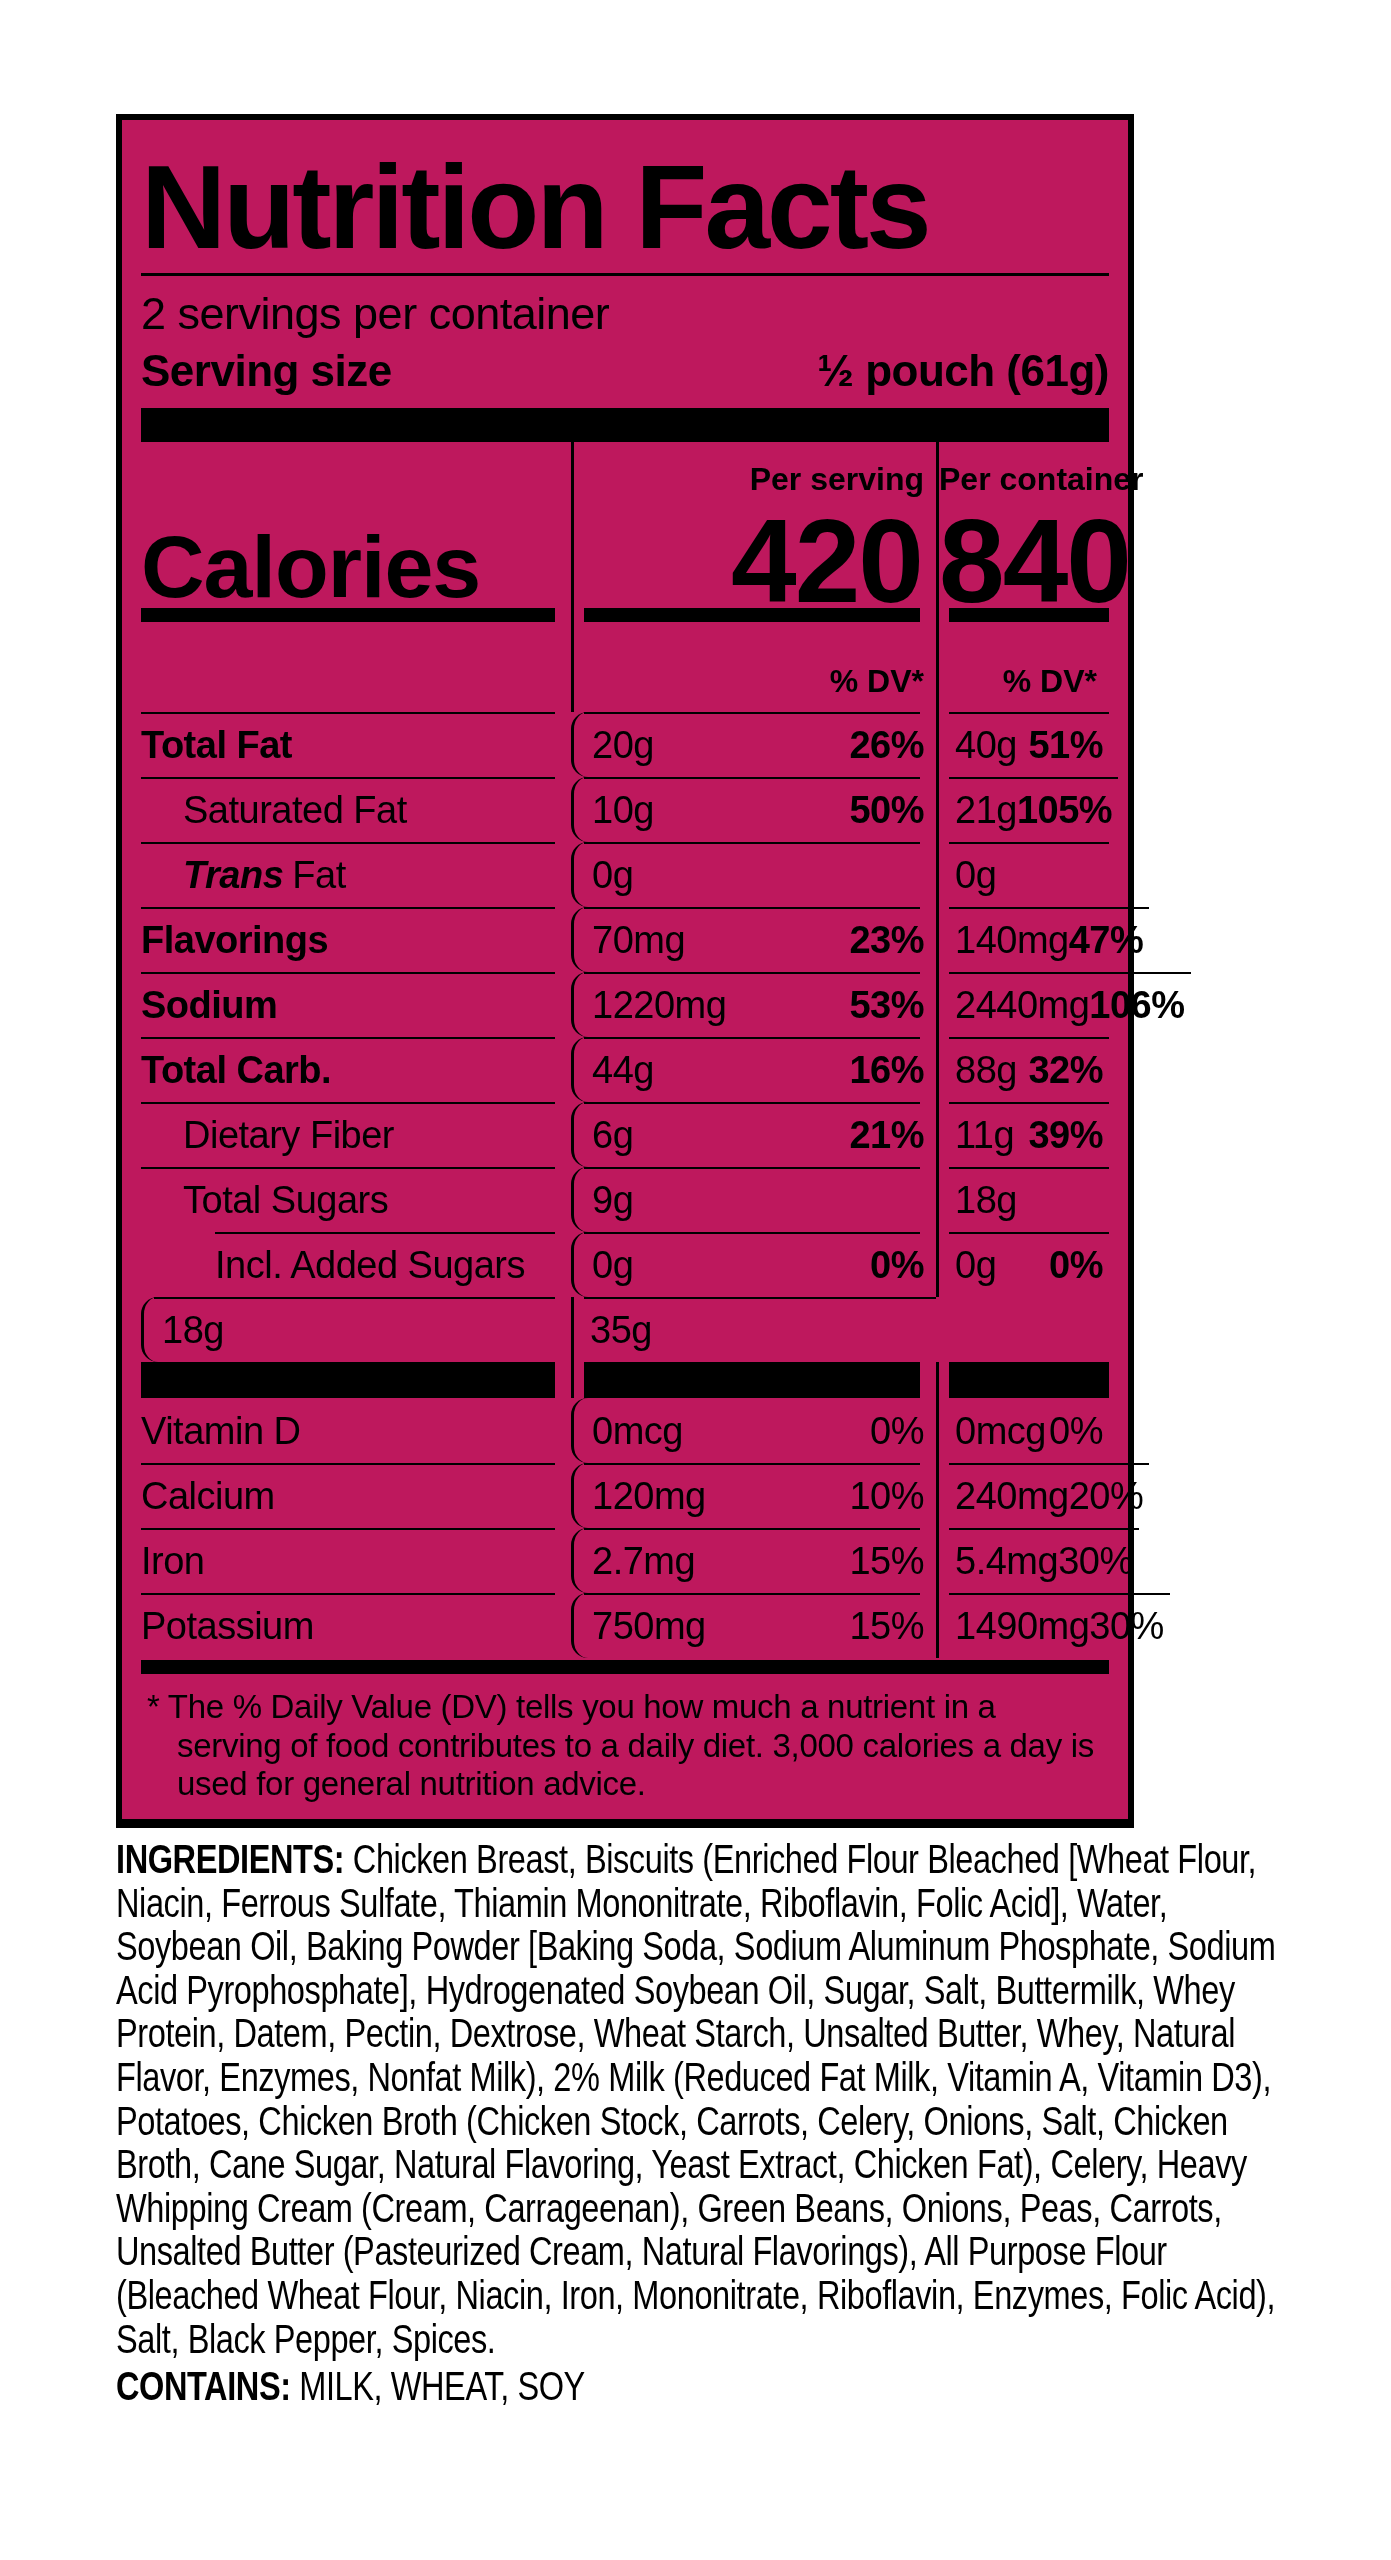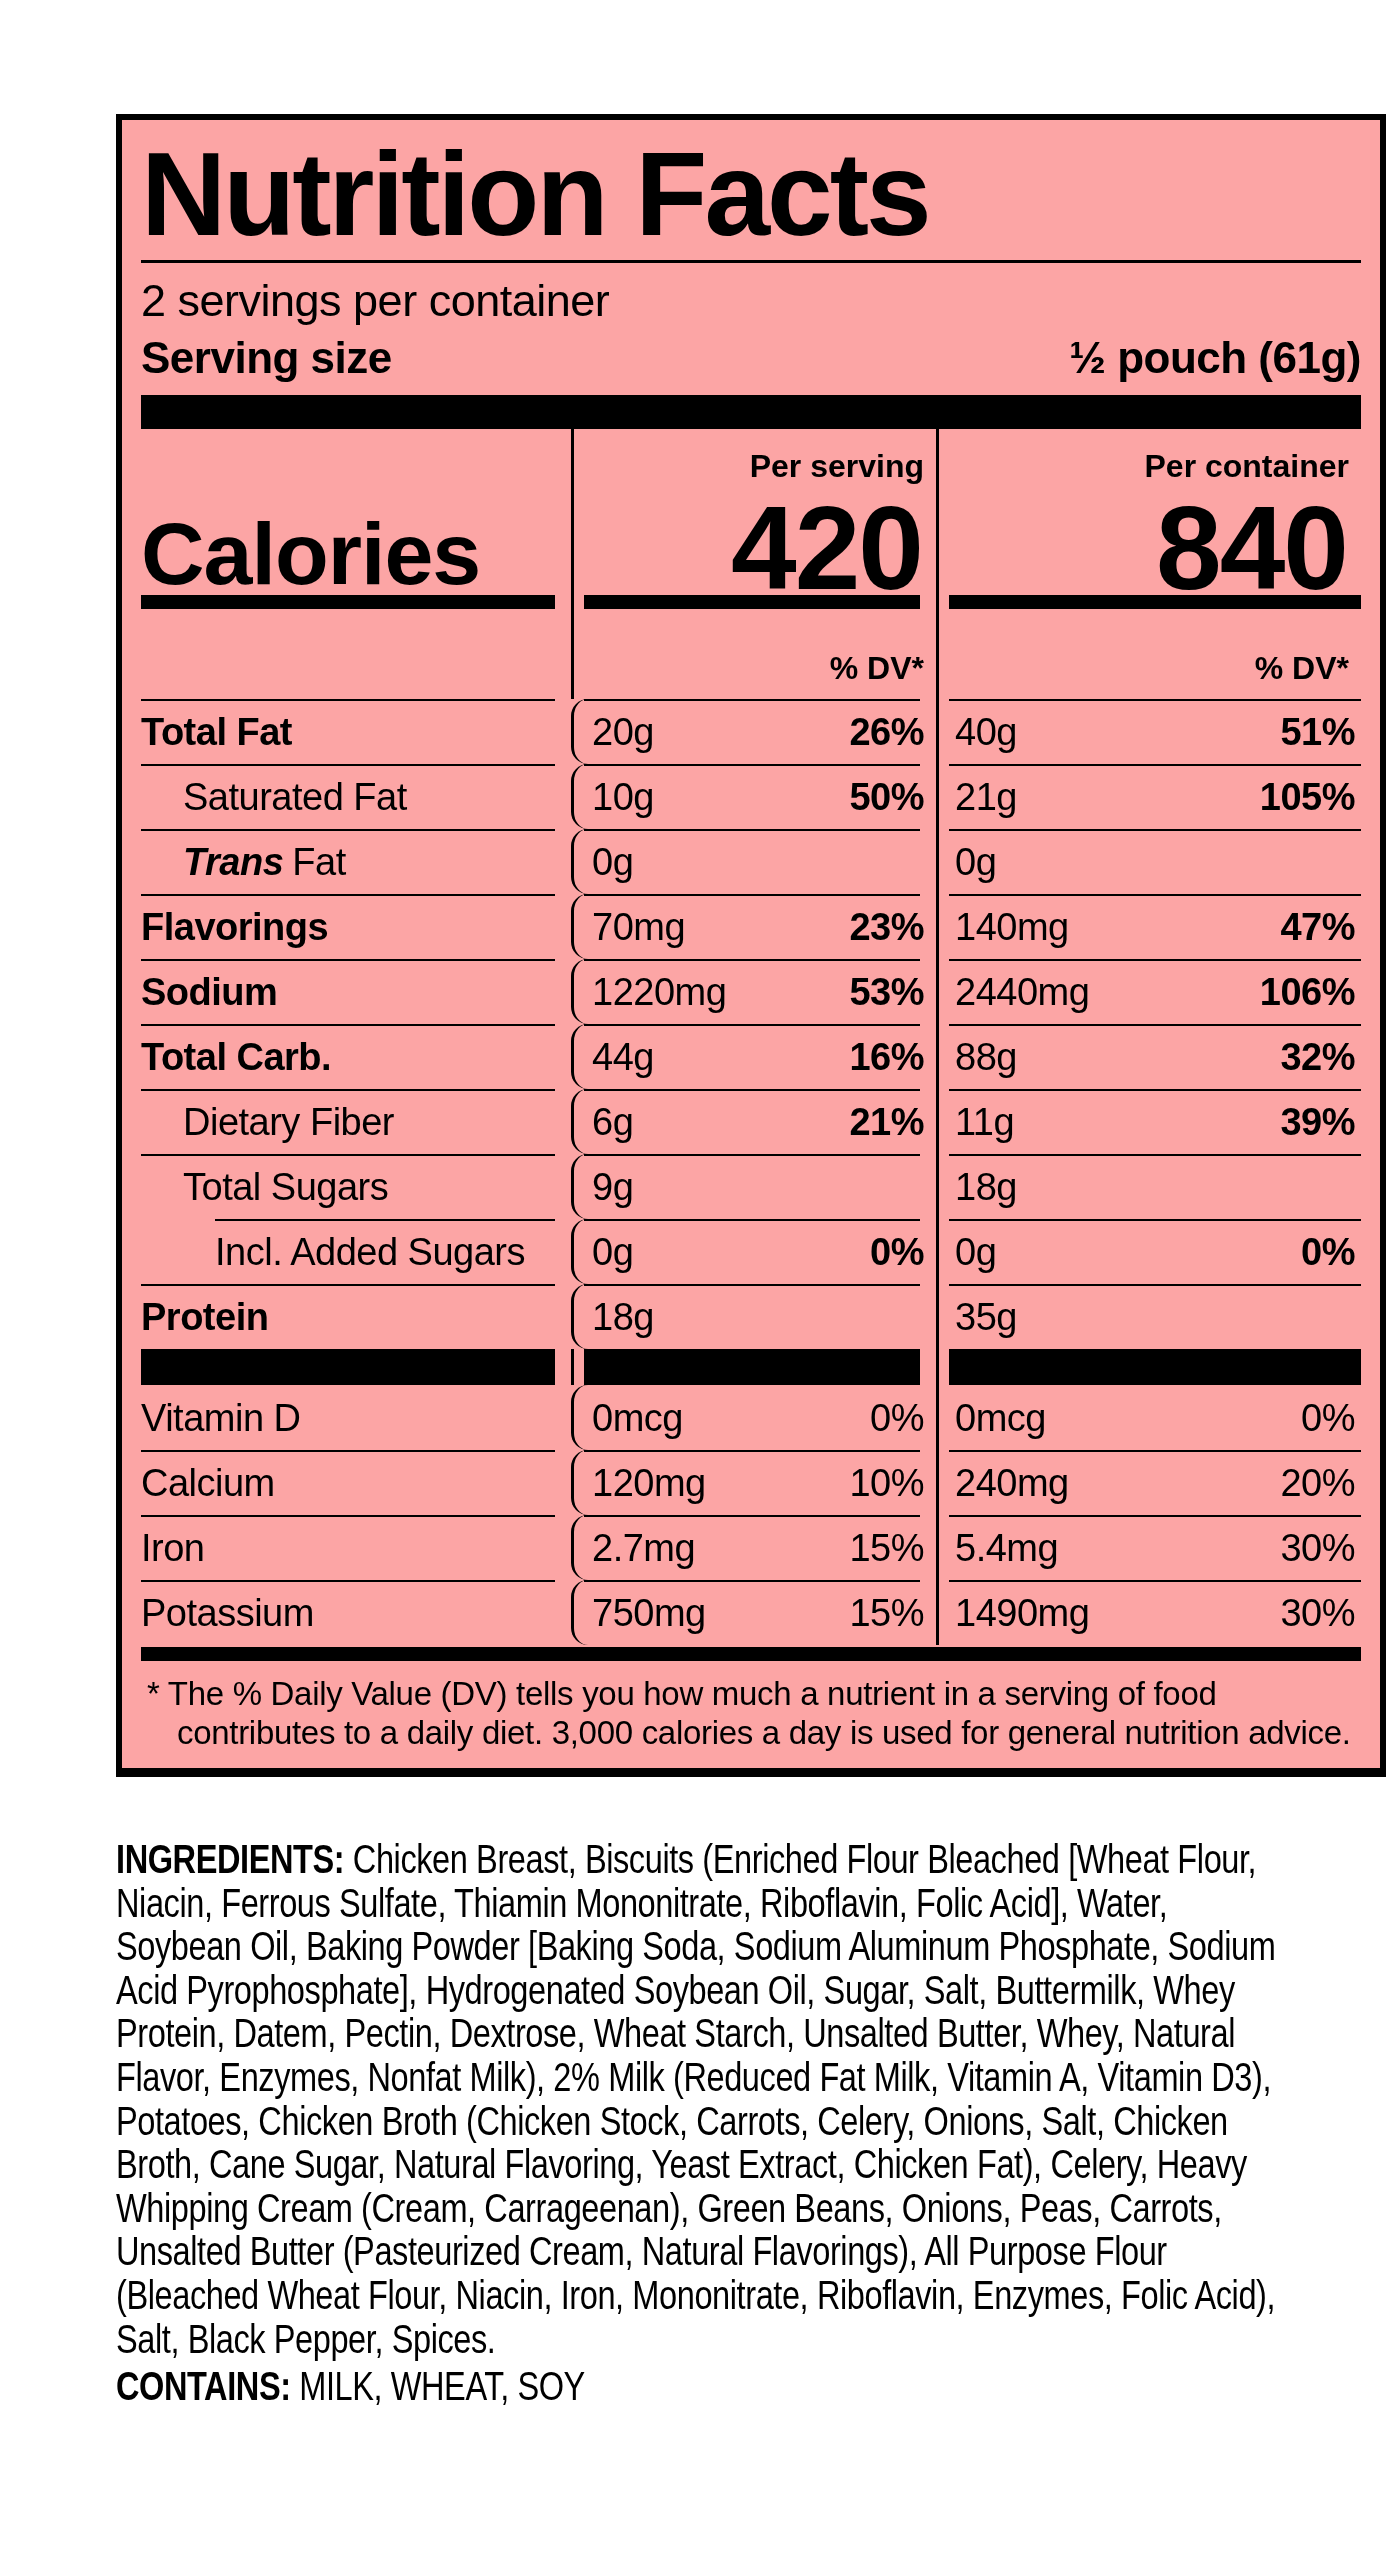--- a/index.html
+++ b/index.html
@@ -5,23 +5,23 @@
   html,body{margin:0;padding:0;}
   body{
     width:1391px;height:2560px;position:relative;overflow:hidden;
     background:#ffffff;color:#000;
     font-family:"Liberation Sans","DejaVu Sans",sans-serif;
     -webkit-font-smoothing:antialiased;
   }
 
   
   .nf-box{
-    position:absolute;left:116px;top:114px;width:1270px;box-sizing:border-box;
+    position:absolute;left:116px;top:114px;width:1018px;box-sizing:border-box;
     border:6px solid #000;border-bottom-width:9px;
-    padding:12px 19px 12px;background:#fca5a5;
+    padding:25px 19px 12px;background:#be185d;
   }
   .nf-title{
     font-weight:bold;font-size:118px;letter-spacing:-3px;line-height:1.02;
     white-space:nowrap;margin-top:2px;
   }
   .title-rule{height:3px;background:#000;margin-top:6px;}
   .servings{font-size:45px;letter-spacing:-0.5px;margin-top:12px;}
   .serving-row{
     display:flex;justify-content:space-between;align-items:baseline;
     font-weight:bold;font-size:44px;letter-spacing:-0.5px;margin-top:6px;
@@ -248,23 +248,20 @@
       <span class="amt">0g</span>
       <span class="dv">0%</span>
     </div>
     <div class="c c3">
       <span class="amt">0g</span>
       <span class="dv">0%</span>
     </div>
   </div>
 
   <div class="row nrow main indent0 bold-name">
-    <div class="c c1">
-      <span class="name-wrap"><span class="name">Protein</span></span>
-    </div>
     <div class="c c2">
       <span class="amt">18g</span>
       <span class="dv"></span>
     </div>
     <div class="c c3">
       <span class="amt">35g</span>
       <span class="dv"></span>
     </div>
   </div>
 </div>

